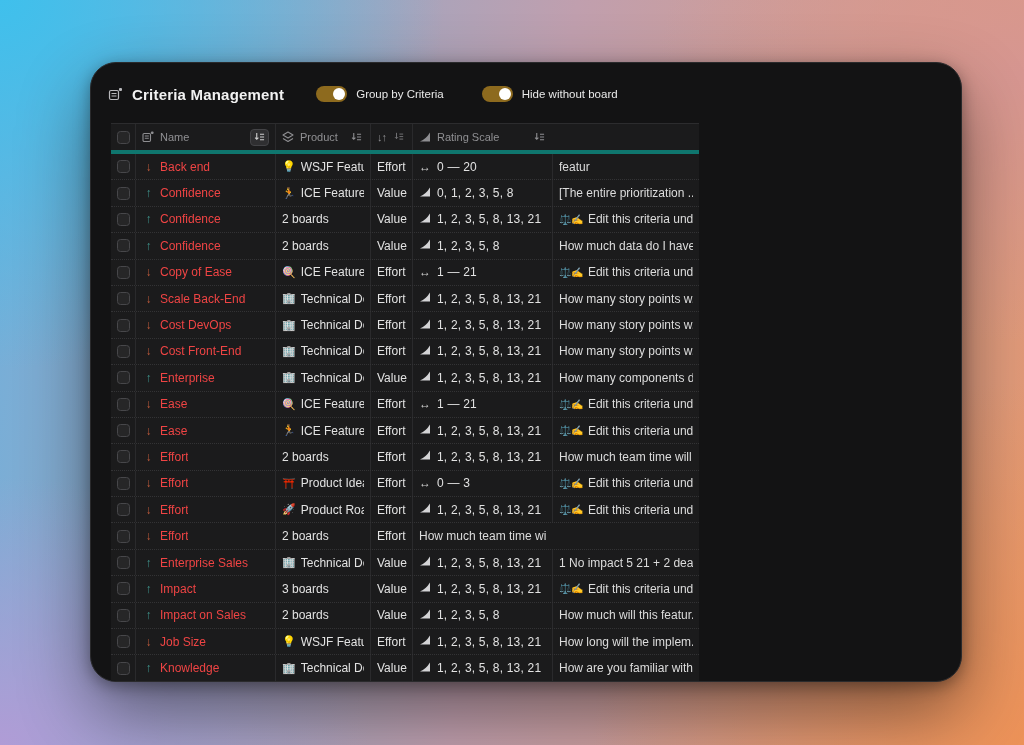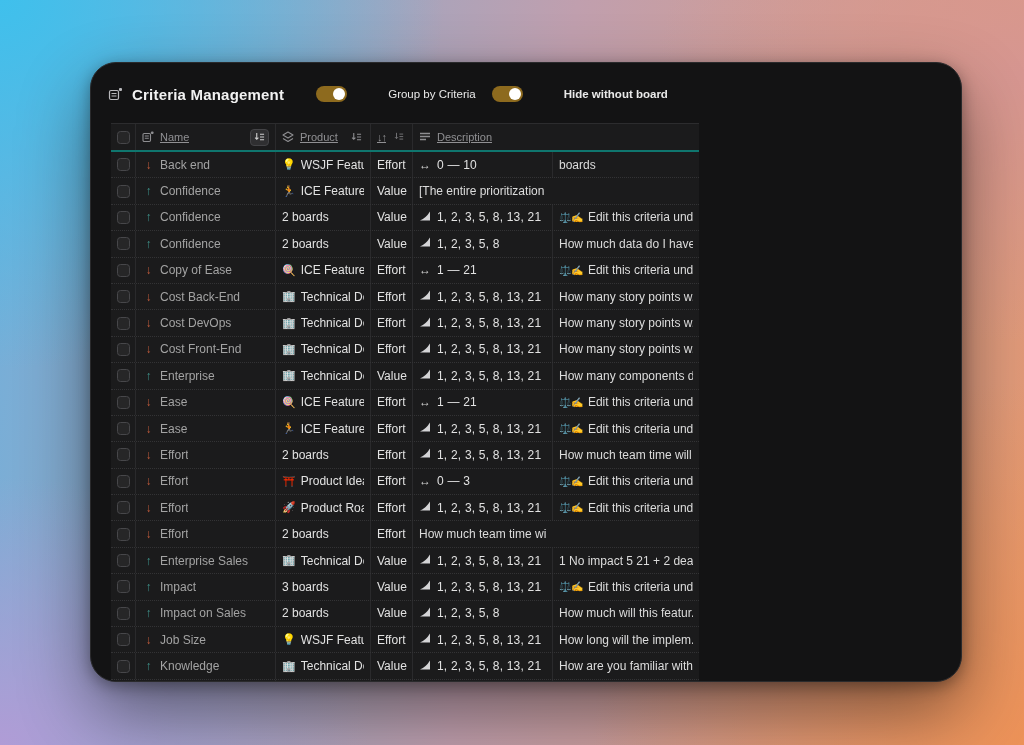--- a/index.html
+++ b/index.html
@@ -15,47 +15,47 @@
   }
   .panel{
     position:absolute;left:90px;top:62px;width:872px;height:620px;
     background:#131314;border:1px solid #2a2a2c;border-radius:26px;
     box-shadow:0 30px 70px rgba(0,0,0,.45), 0 4px 16px rgba(0,0,0,.35);
     overflow:hidden;box-sizing:border-box;
   }
   .titlebar{display:flex;align-items:center;height:30px;margin:16px 0 0 17px;}
   .title-icon{display:inline-flex;margin-right:9px;}
   .page-title{font-size:15px;font-weight:700;color:#f2f2f2;letter-spacing:.2px;}
-  .toggle-group{display:flex;align-items:center;margin-left:32px;gap:32px;}
+  .toggle-group{display:flex;align-items:center;margin-left:32px;}
   .toggle{width:31px;height:16px;border-radius:9px;background:#8d6a1e;position:relative;cursor:pointer;flex:none;}
   .toggle .knob{position:absolute;right:2px;top:2px;width:12px;height:12px;border-radius:50%;background:#fff;}
   .toggle-label{font-size:11.5px;color:#e9e9e9;margin-left:9px;}
-  .tg2{margin-left:16px;font-weight:bold;}
+  .tg2{margin-left:38px;}
 
   .table{
     position:absolute;left:20px;top:60px;width:588px;
     background:#1b1b1c;font-size:12px;color:#e2e2e2;
   }
   .grid-row{display:grid;grid-template-columns:25px 140px 95px 42px 140px 146px;align-items:stretch;}
-  .hrow{height:26px;border-top:1px solid #2c2c2e;border-bottom:2px solid #0f766e;color:#909093;font-size:11px;text-decoration:underline;}
+  .hrow{height:26px;border-top:1px solid #2c2c2e;border-bottom:4px solid #0f766e;color:#909093;font-size:11px;}
   .cell{display:flex;align-items:center;border-right:1px solid #2a2a2c;padding:0 6px;min-width:0;box-sizing:border-box;}
   .cell:last-child{border-right:none;}
   .row{height:25.4px;border-bottom:1px dotted #333335;}
   .ck-cell{justify-content:center;padding:0;}
   .checkbox{width:13px;height:13px;border-radius:3.5px;background:#262627;border:1px solid #47474a;box-sizing:border-box;cursor:pointer;}
   .hlabel{white-space:nowrap;overflow:hidden;}
   .hic{display:inline-flex;margin-right:6px;flex:none;}
   .spacer{flex:1;}
   .hbtn{display:inline-flex;flex:none;cursor:pointer;border-radius:4px;padding:2px;}
   .hbtn.boxed{background:#2f2f31;border:1px solid #434346;padding:2px 3px;}
   .sort-glyph{font-size:11px;color:#8e8e91;letter-spacing:-1px;}
   .arrow{width:13px;flex:none;font-size:12px;font-weight:700;text-align:center;margin-right:5px;}
   .arrow.down{color:#c05b3b;}
   .arrow.up{color:#3f948c;}
-  .nm{font-weight:500;color:#a3a3a3;white-space:nowrap;overflow:hidden;}
+  .nm{font-weight:500;color:#ef4444;white-space:nowrap;overflow:hidden;}
   .bi{flex:none;margin-right:5px;font-size:11px;line-height:1;}
   .bi:empty{display:none;margin:0;}
   .btxt{white-space:nowrap;overflow:hidden;}
   .range-ic{color:#cfcfcf;font-size:12px;margin-right:6px;flex:none;}
   .ramp{flex:none;margin-right:6px;}
   .rate{white-space:nowrap;overflow:hidden;letter-spacing:.2px;}
   .dprefix{flex:none;margin-right:4px;font-size:10px;}
   .dprefix:empty{display:none;margin:0;}
   .dtxt{white-space:nowrap;overflow:hidden;color:#dcdcdc;}
 </style>
@@ -145,26 +145,33 @@
               <g stroke="#707073" stroke-width="1.2" fill="none">
             <path d="M3 1v7M1.2 6.2L3 8l1.8-1.8"></path>
                 <path d="M6.5 2.5H11M6.5 5.5H11M6.5 8.5H11"></path>
           </g>
             </svg>
         </span>
       </div>
       <div class="cell">
         <span class="hic">
           <svg width="12" height="12" viewBox="0 0 12 12">
-              <g stroke="#8e8e91" stroke-width="1.3" fill="none">
-            <path d="M1 2.5h10M1 5.5h10M1 8.5h6"></path>
+              <path d="M1 10.5 L11 10.5 L11 1.5 Q7 8 1 10.5 Z" fill="#8e8e91"></path>
+            </svg>
+        </span>
+        <span class="hlabel">Rating Scale</span>
+        <span class="spacer"></span>
+        <span class="hbtn">
+          <svg width="11" height="11" viewBox="0 0 12 12">
+              <g stroke="#8e8e91" stroke-width="1.2" fill="none">
+            <path d="M3 1v7M1.2 6.2L3 8l1.8-1.8"></path>
+                <path d="M6.5 2.5H11M6.5 5.5H11M6.5 8.5H11"></path>
           </g>
             </svg>
         </span>
-        <span class="hlabel">Description</span>
       </div>
     </div>
 
     <div id="rows">
   <div class="grid-row row">
     <div class="cell ck-cell">
       <div class="checkbox"></div>
     </div>
     <div class="cell">
       <span class="arrow down">↓</span>
@@ -173,45 +180,54 @@
     <div class="cell">
       <span class="bi">💡</span>
       <span class="btxt">WSJF Featur...</span>
     </div>
     <div class="cell">
       <span>Effort</span>
     </div>
     <div class="cell">
       <span class="range-ic">↔</span>
 
-      <span class="rate">0 — 10</span>
-    </div>
-    <div class="cell">
-
-      <span class="dtxt">boards</span>
+      <span class="rate">0 — 20</span>
+    </div>
+    <div class="cell">
+
+      <span class="dtxt">featur</span>
     </div>
   </div>
 
   <div class="grid-row row">
     <div class="cell ck-cell">
       <div class="checkbox"></div>
     </div>
     <div class="cell">
       <span class="arrow up">↑</span>
       <span class="nm">Confidence</span>
     </div>
     <div class="cell">
       <span class="bi">🏃</span>
       <span class="btxt">ICE Feature ...</span>
     </div>
     <div class="cell">
       <span>Value</span>
     </div>
     <div class="cell">
 
+      <span class="ramp">
+        <svg width="12" height="12" viewBox="0 0 12 12">
+                <path d="M1 10.5 L11 10.5 L11 1.5 Q7 8 1 10.5 Z" fill="#d4d4d6"></path>
+              </svg>
+      </span>
+      <span class="rate">0, 1, 2, 3, 5, 8</span>
+    </div>
+    <div class="cell">
+
       <span class="dtxt">[The entire prioritization ...</span>
     </div>
   </div>
 
   <div class="grid-row row">
     <div class="cell ck-cell">
       <div class="checkbox"></div>
     </div>
     <div class="cell">
       <span class="arrow up">↑</span>
@@ -294,21 +310,21 @@
       <span class="dtxt">Edit this criteria und...</span>
     </div>
   </div>
 
   <div class="grid-row row">
     <div class="cell ck-cell">
       <div class="checkbox"></div>
     </div>
     <div class="cell">
       <span class="arrow down">↓</span>
-      <span class="nm">Cost Back-End</span>
+      <span class="nm">Scale Back-End</span>
     </div>
     <div class="cell">
       <span class="bi">🏢</span>
       <span class="btxt">Technical De...</span>
     </div>
     <div class="cell">
       <span>Effort</span>
     </div>
     <div class="cell">
 

